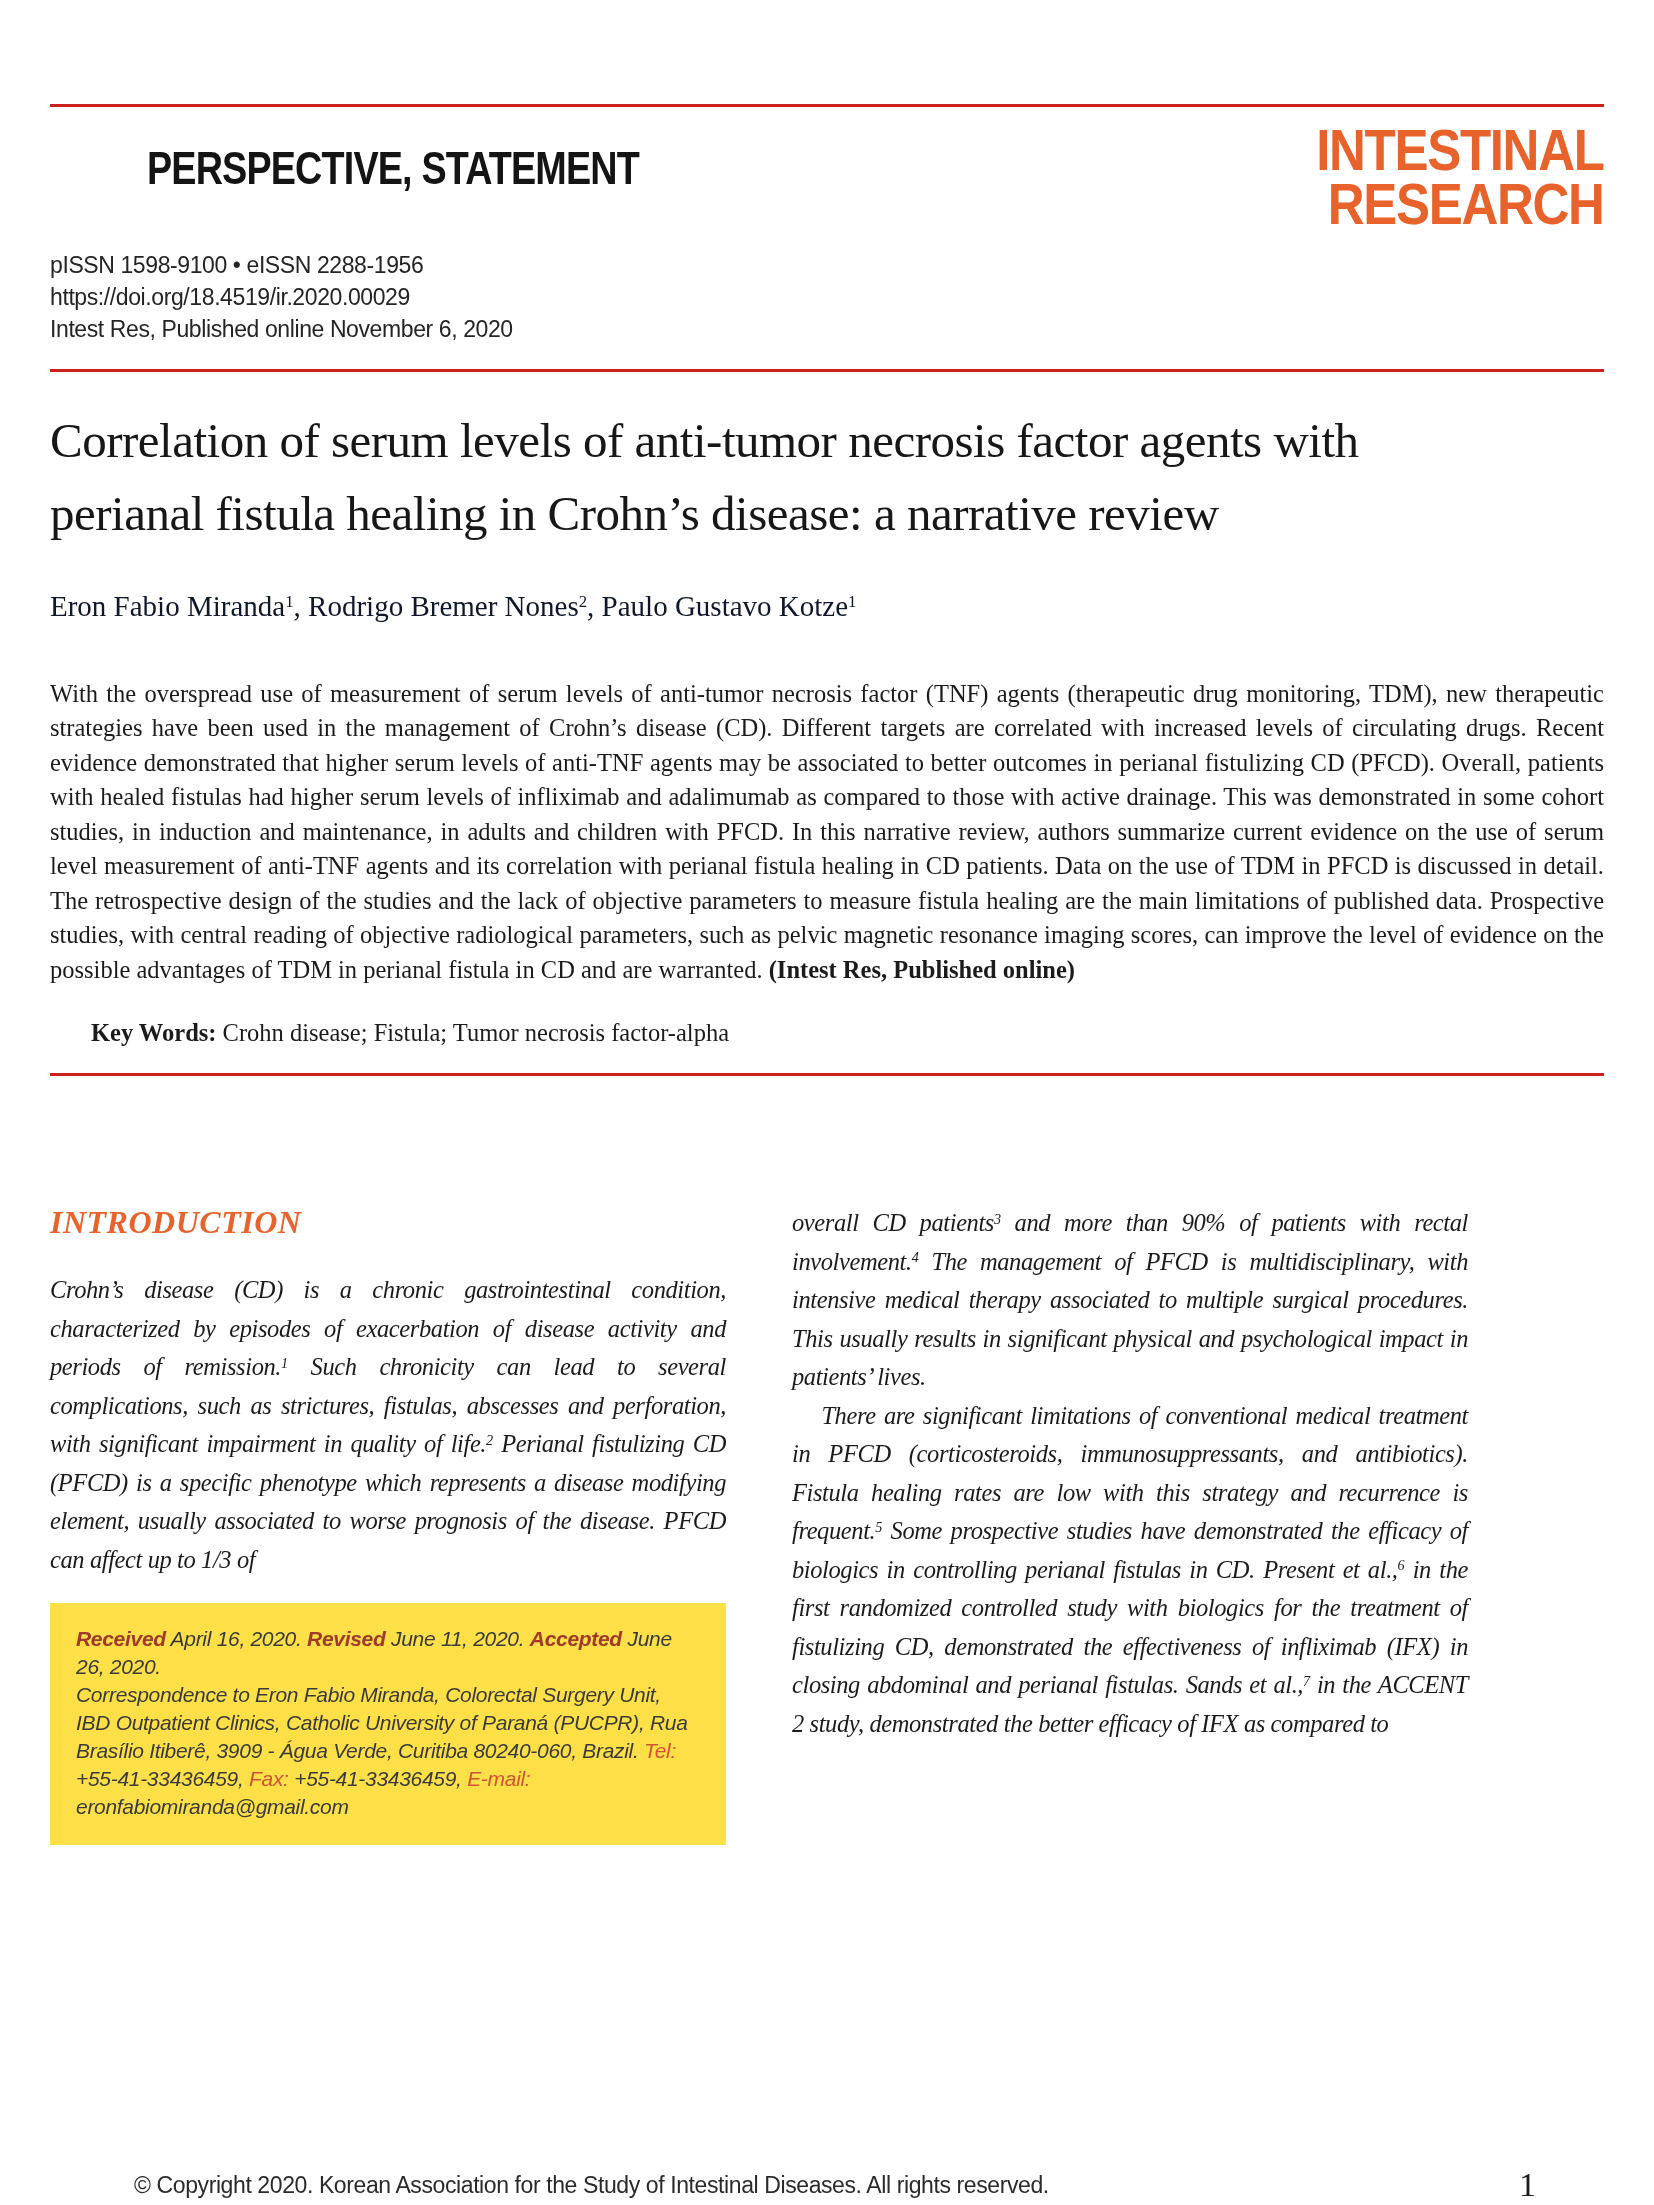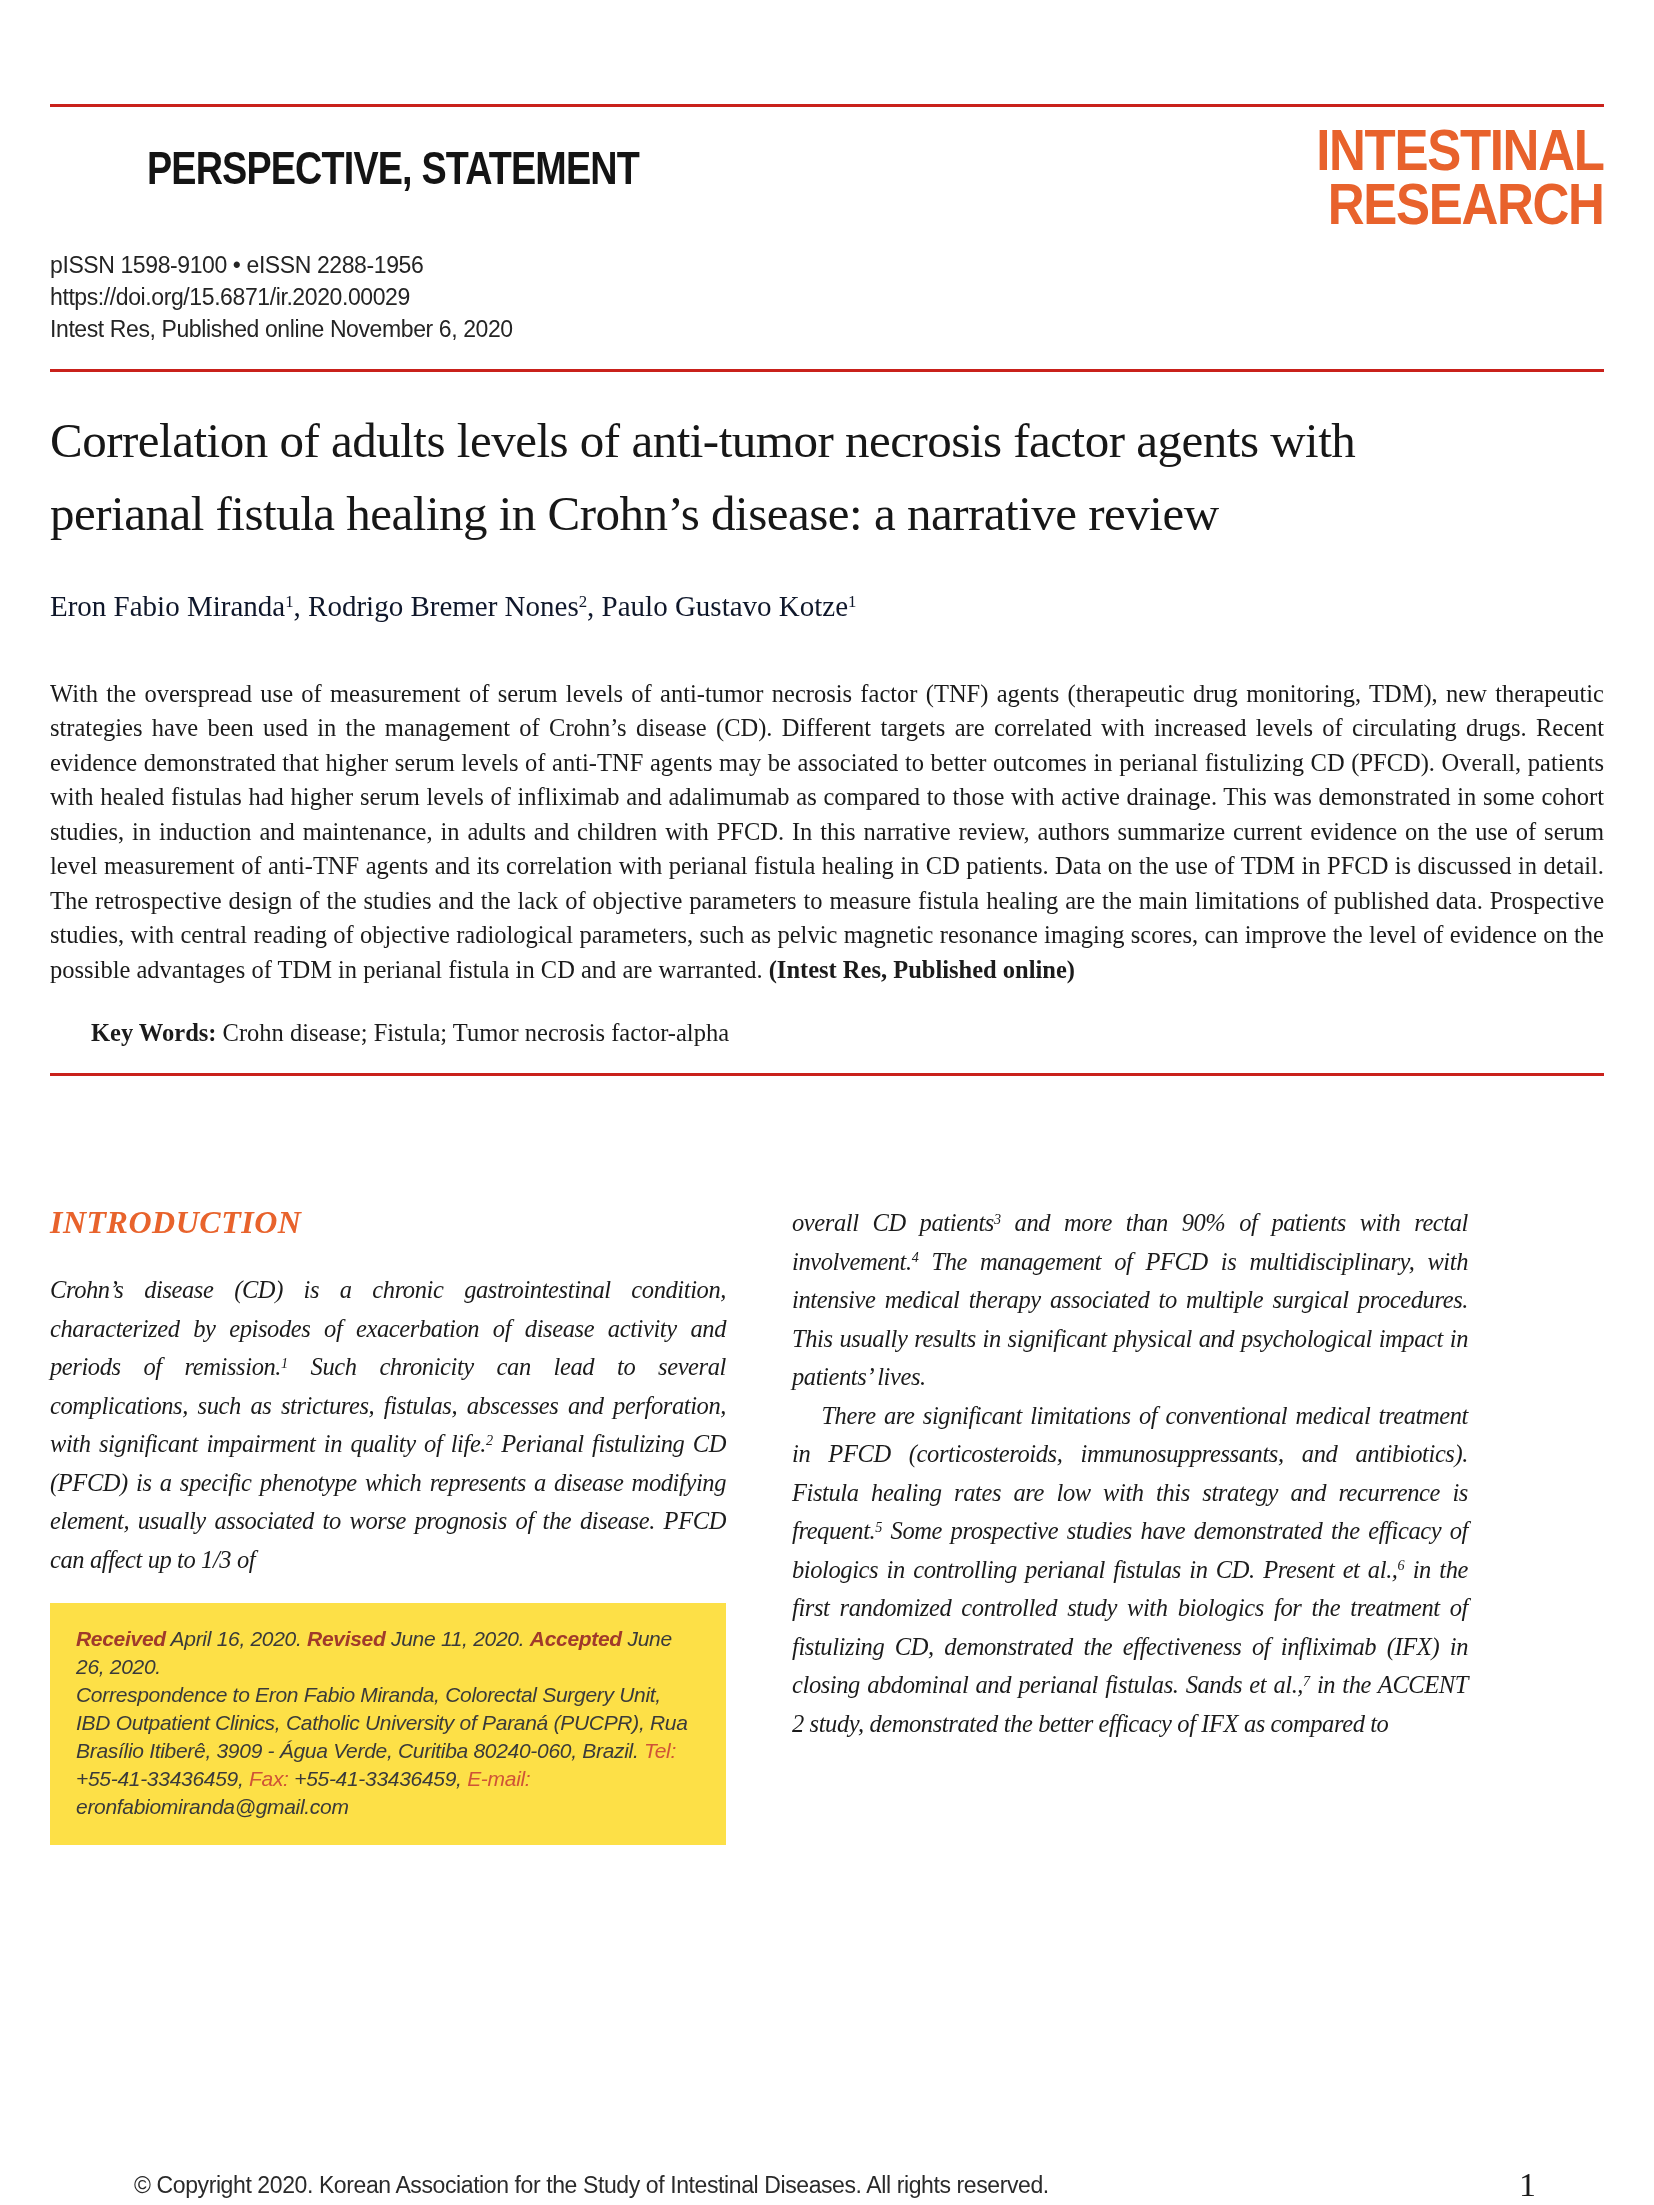--- a/index.html
+++ b/index.html
@@ -98,27 +98,27 @@
   <div class="header-row">
     <div class="article-type">PERSPECTIVE, STATEMENT</div>
     <div class="logo">
       <div>INTESTINAL</div>
       <div>RESEARCH</div>
     </div>
   </div>
 
   <div class="meta">
     <div>pISSN 1598-9100 • eISSN 2288-1956</div>
-    <div class="doi">https://doi.org/15.6871/ir.2020.00029</div>
+    <div class="doi">https://doi.org/18.4519/ir.2020.00029</div>
     <div>Intest Res, Published online November 6, 2020</div>
   </div>
 
   <div class="rule rule-head"></div>
 
-  <h1 class="title">Correlation of adults levels of anti-tumor necrosis factor agents with perianal fistula healing in Crohn’s disease: a narrative review</h1>
+  <h1 class="title">Correlation of serum levels of anti-tumor necrosis factor agents with perianal fistula healing in Crohn’s disease: a narrative review</h1>
 
   <div class="authors"><span>Eron Fabio Miranda</span><sup>1</sup><span>, Rodrigo Bremer Nones</span><sup>2</sup><span>, Paulo Gustavo Kotze</span><sup>1</sup></div>
 
 
   <p class="abstract"><span>With the overspread use of measurement of serum levels of anti-tumor necrosis factor (TNF) agents (therapeutic drug monitoring, TDM), new therapeutic strategies have been used in the management of Crohn’s disease (CD). Different targets are correlated with increased levels of circulating drugs. Recent evidence demonstrated that higher serum levels of anti-TNF agents may be associated to better outcomes in perianal fistulizing CD (PFCD). Overall, patients with healed fistulas had higher serum levels of infliximab and adalimumab as compared to those with active drainage. This was demonstrated in some cohort studies, in induction and maintenance, in adults and children with PFCD. In this narrative review, authors summarize current evidence on the use of serum level measurement of anti-TNF agents and its correlation with perianal fistula healing in CD patients. Data on the use of TDM in PFCD is discussed in detail. The retrospective design of the studies and the lack of objective parameters to measure fistula healing are the main limitations of published data. Prospective studies, with central reading of objective radiological parameters, such as pelvic magnetic resonance imaging scores, can improve the level of evidence on the possible advantages of TDM in perianal fistula in CD and are warranted. </span><span class="seg-b">(Intest Res, Published online)</span></p>
 
   <div class="keywords"><span class="seg-b">Key Words: </span><span>Crohn disease; Fistula; Tumor necrosis factor-alpha</span></div>
 
   <div class="rule rule-abs"></div>
 

